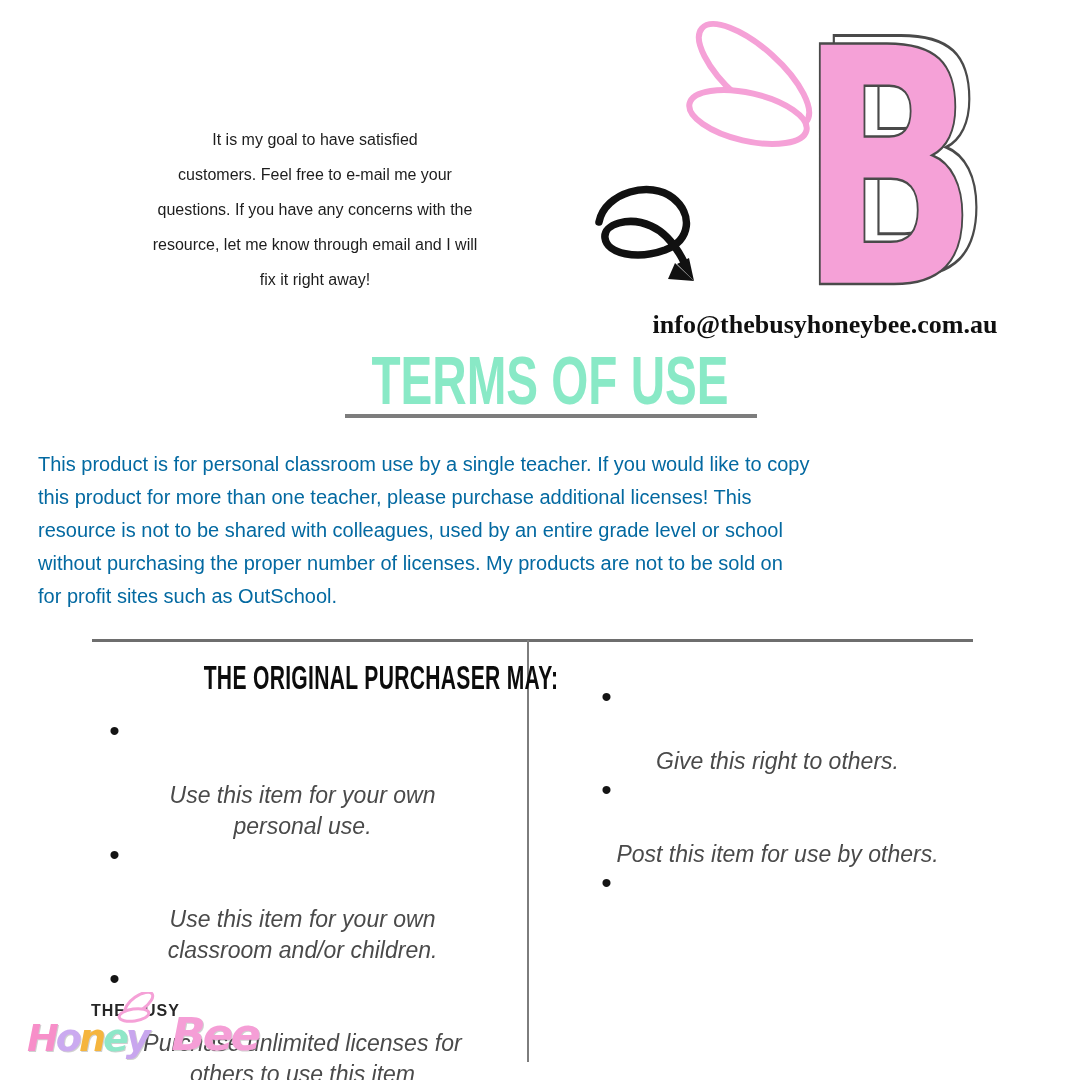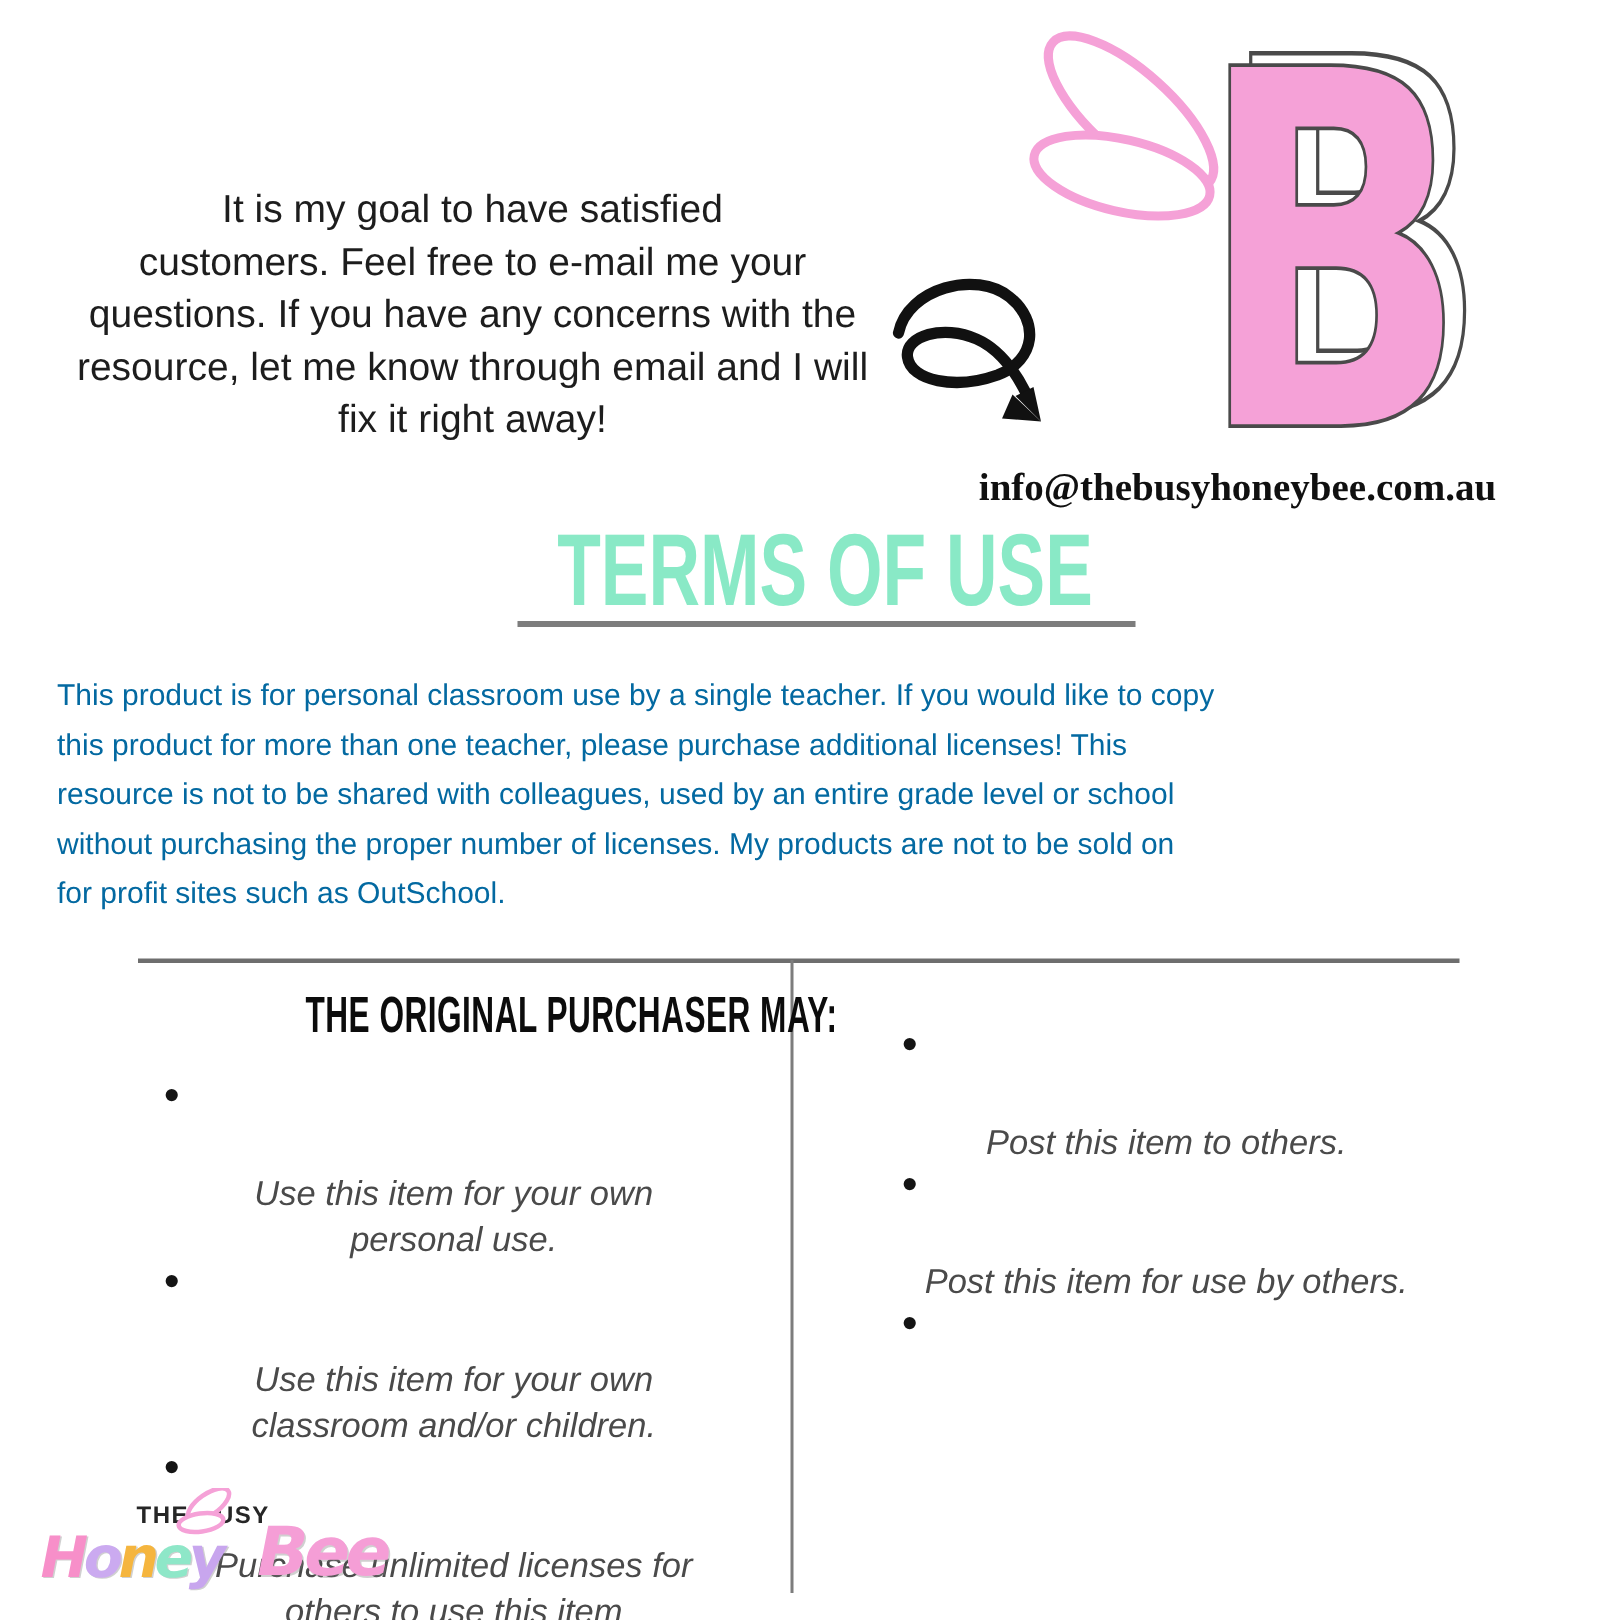--- a/index.html
+++ b/index.html
@@ -11,21 +11,21 @@
   }
   .abs { position:absolute; }
 
   
   .squeeze { display:inline-block; white-space:nowrap; transform-origin:center; font-weight:bold; line-height:1; }
 
   .thank-you-wrap { left:100px; top:26px; width:410px; text-align:center; }
   .thank-you { font-size:96px; color:var(--lavender); transform:scaleX(0.64); letter-spacing:-1px; }
 
   .intro { left:35px; top:122px; width:560px; text-align:center; white-space:pre-line;
-           font-size:26px; line-height:35px; color:var(--ink); }
+           font-size:16px; line-height:35px; color:var(--ink); }
 
   .arrow-wrap { left:593px; top:178px; width:108px; height:120px; }
 
   .bee-logo-wrap { left:683px; top:6px; width:312px; height:292px; }
   .wing  { fill:#ffffff; stroke:var(--pink); stroke-width:6; }
   .b-back  { fill:#ffffff; stroke:#4a4a4a; stroke-width:3px;
              font-family:"DejaVu Sans", sans-serif; font-weight:bold; font-size:330px; }
   .b-front { fill:var(--pink); stroke:#4a4a4a; stroke-width:2.5px;
              font-family:"DejaVu Sans", sans-serif; font-weight:bold; font-size:330px; }
 
@@ -140,21 +140,21 @@
         </div>
 
       </div>
   </div>
 
   <div class="abs col col-right">
     <div class="blist">
 
         <div class="bullet-item">
           <span class="dot"></span>
-          <span class="btxt">Post this item to others.</span>
+          <span class="btxt">Give this right to others.</span>
         </div>
 
         <div class="bullet-item">
           <span class="dot"></span>
           <span class="btxt">Post this item for use by others.</span>
         </div>
 
 
         <div class="bullet-item">
           <span class="dot"></span>

